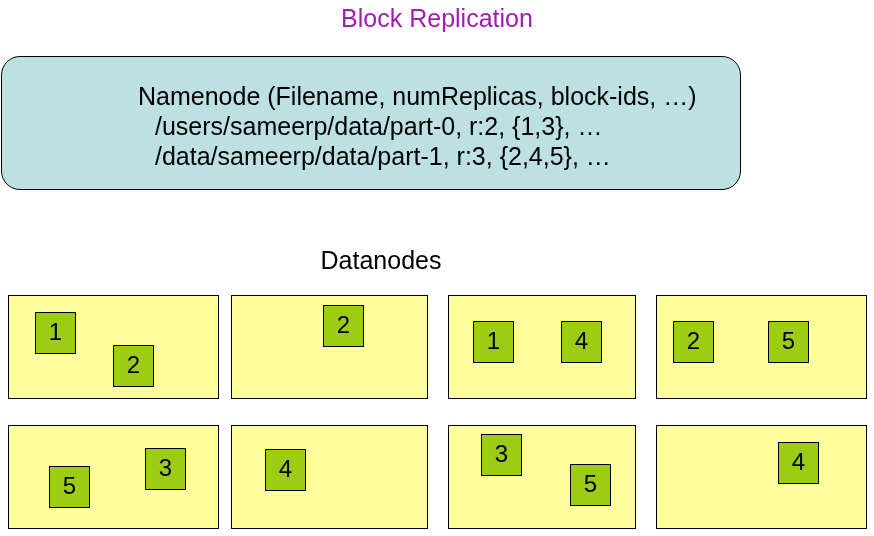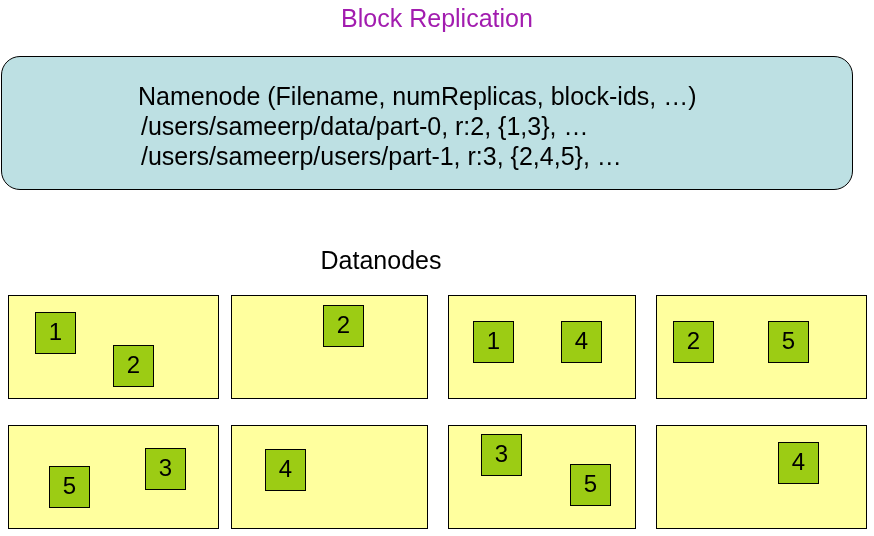--- a/index.html
+++ b/index.html
@@ -27,40 +27,40 @@
     line-height: 30px;
     color: #a21caf;
     white-space: nowrap;
   }
 
   
   #namenode-box {
     position: absolute;
     left: 1px;
     top: 56px;
-    width: 852px;
+    width: 740px;
     height: 134px;
     box-sizing: border-box;
     background: #bde0e3;
     border: 1.6px solid #000000;
     border-radius: 19px;
   }
   #namenode-text {
     position: absolute;
     left: 136px;
     top: 24px;
     font-size: 25px;
     line-height: 30px;
     white-space: nowrap;
   }
   #namenode-text .nn-line {
     display: block;
   }
   #namenode-text .nn-line.indent {
-    margin-left: 3px;
+    margin-left: 17px;
   }
 
   
   #datanodes-label {
     position: absolute;
     left: 0;
     top: 245px;
     width: 762px;
     text-align: center;
     font-size: 25px;
@@ -92,21 +92,21 @@
 </style>
 </head>
 <body>
 
 <div id="diagram-title">Block Replication</div>
 
 <div id="namenode-box">
   <div id="namenode-text">
     <span class="nn-line">Namenode (Filename, numReplicas, block-ids, …)</span>
     <span class="nn-line indent">/users/sameerp/data/part-0, r:2, {1,3}, …</span>
-    <span class="nn-line indent">/users/sameerp/users/part-1, r:3, {2,4,5}, …</span>
+    <span class="nn-line indent">/data/sameerp/data/part-1, r:3, {2,4,5}, …</span>
   </div>
 </div>
 
 <div id="datanodes-label">Datanodes</div>
 
 <div id="datanodes-layer">
     <div class="datanode" style="left: 8px; top: 295px; width: 211px; height: 104px;">
       <div class="block" style="left: 26px; top: 16px;">1</div>
       <div class="block" style="left: 104px; top: 49px;">2</div>
     </div>

